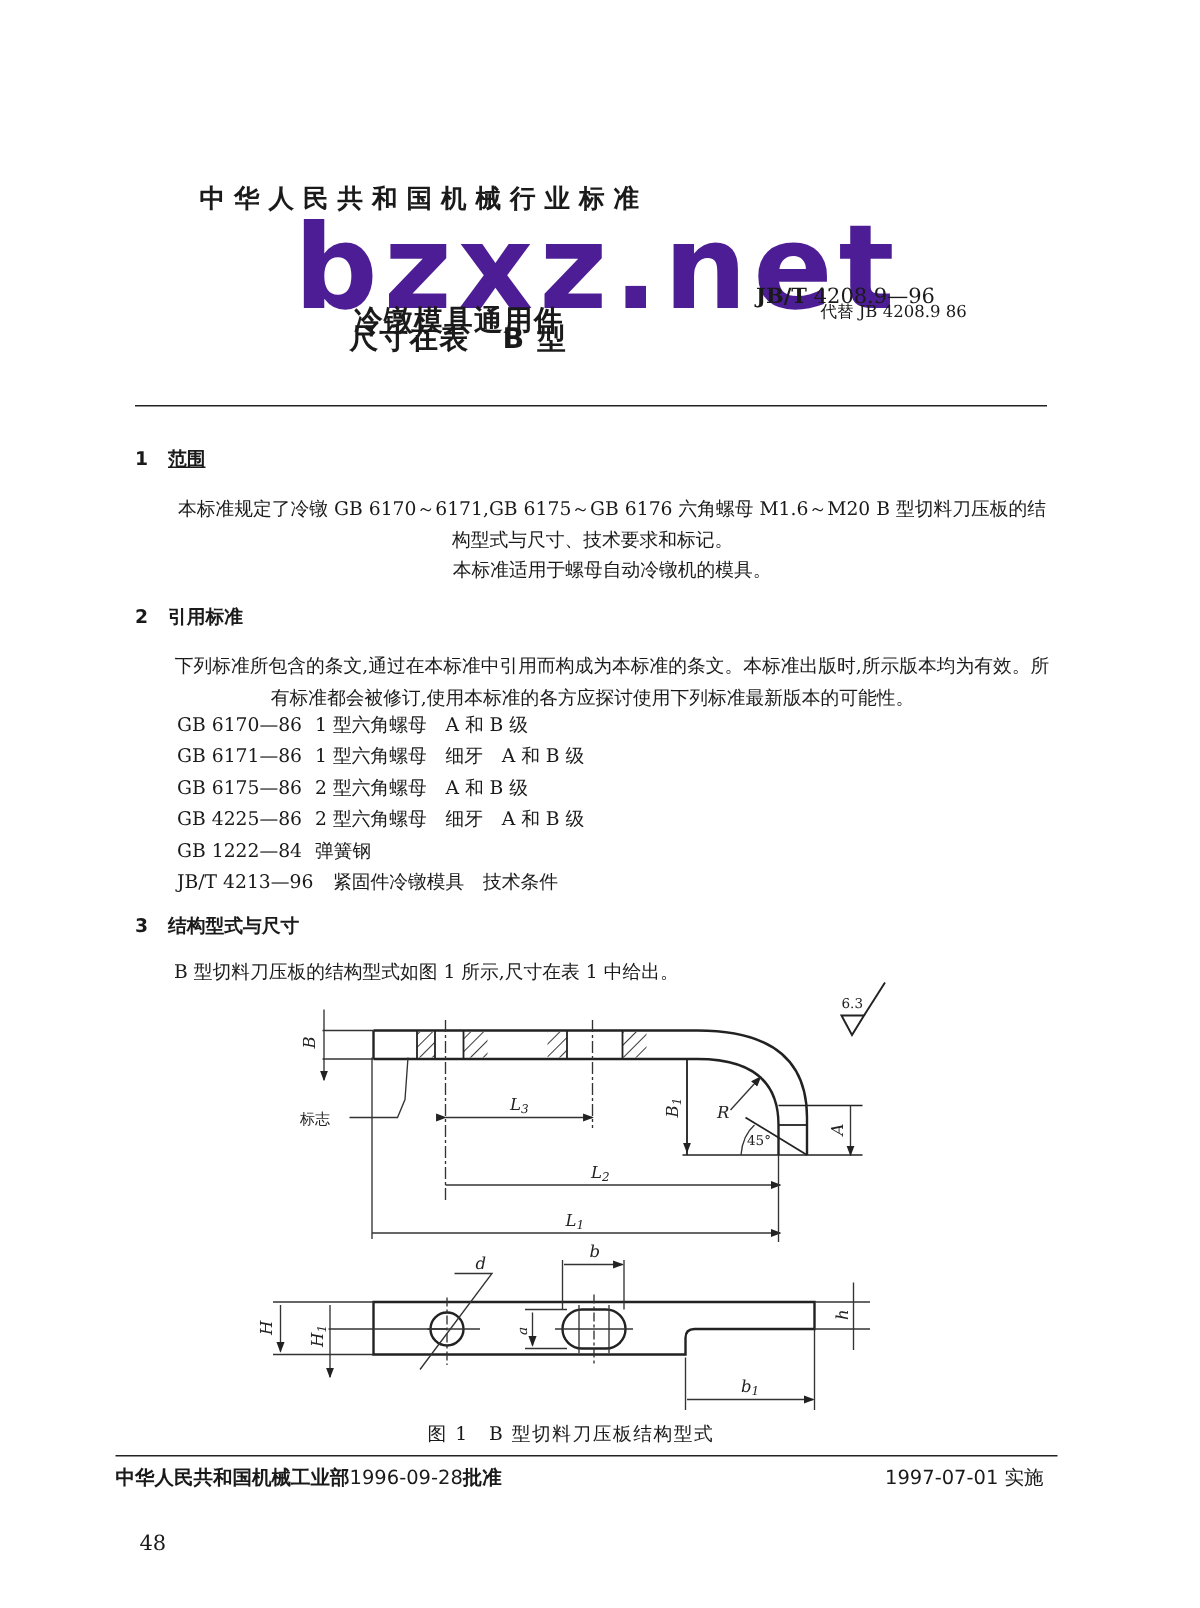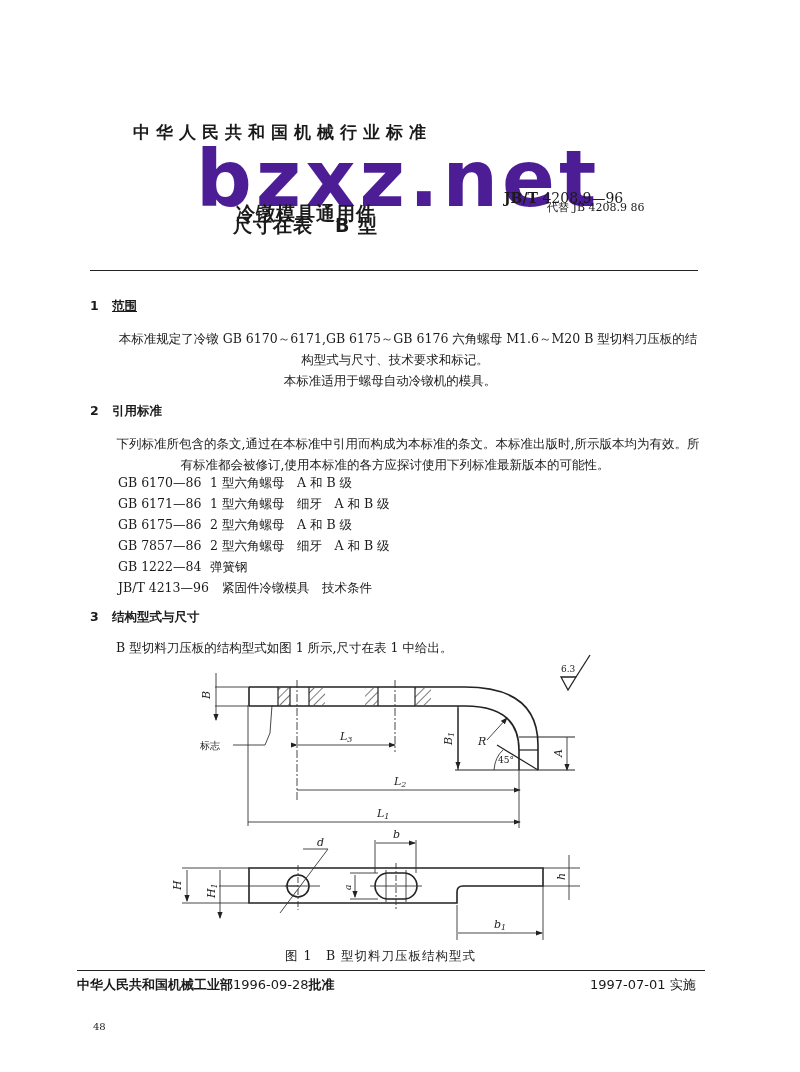--- a/index.html
+++ b/index.html
@@ -22,47 +22,47 @@
   .para { font-size:12.5px; line-height:21px; }
   .indent { text-indent:26px;text-align:center; }
   .ref { font-size:12.5px; left:118px; }
   .ref span { display:inline-block; }
   .ref .code { width:92px; }
   .caption { left:285px; top:948px; font-size:12.5px; letter-spacing:1px; }
   .footer-l { left:77px; top:976px; font-family:"DejaVu Sans","Liberation Sans",sans-serif; font-weight:bold; font-size:13px; }
   .footer-l .d { font-weight:normal; }
   .footer-r { left:590px; top:976px; font-family:"DejaVu Sans","Liberation Sans",sans-serif; font-size:13px; }
   .footer-r .k { font-weight:normal; }
-  .pageno { left:93px; top:1021px; font-size:10px; }
+  .pageno { left:93px; top:1021px; font-size:14px; }
   svg text { font-family:"DejaVu Serif","Liberation Serif",serif; }
 </style>
 </head>
 <body>
 
 <div class="watermark">bzxz.net</div>
 
 <div class="abs hdr-org">中华人民共和国机械行业标准</div>
 <div class="abs std-no"><b>JB/T</b> <span>4208.9—96</span></div>
 <div class="abs title1">冷镦模具通用件</div>
 <div class="abs title2"><span>尺寸在表</span><span class="sp"></span><span>B 型</span></div>
 <div class="abs replaces">代替 JB 4208.9  86</div>
 
 <div class="rule" style="left:90px; top:270px; width:608px;"></div>
 
 <div class="abs sec" style="left:90px; top:298px;text-decoration:underline;"><span class="num">1</span><span>范围</span></div>
 <div class="abs para indent" style="left:90px; top:328px; width:610px;">本标准规定了冷镦 GB 6170～6171,GB 6175～GB 6176 六角螺母 M1.6～M20 B 型切料刀压板的结构型式与尺寸、技术要求和标记。</div>
-<div class="abs para indent" style="left:72px; top:370px; width:610px;">本标准适用于螺母自动冷镦机的模具。</div>
+<div class="abs para indent" style="left:90px; top:370px; width:610px;font-family:Liberation Serif, serif;">本标准适用于螺母自动冷镦机的模具。</div>
 
 <div class="abs sec" style="left:90px; top:403px;"><span class="num">2</span><span>引用标准</span></div>
 <div class="abs para indent" style="left:90px; top:433px; width:610px;">下列标准所包含的条文,通过在本标准中引用而构成为本标准的条文。本标准出版时,所示版本均为有效。所有标准都会被修订,使用本标准的各方应探讨使用下列标准最新版本的可能性。</div>
 
 <div class="abs ref" style="top:475px;"><span class="code">GB 6170—86</span><span>1 型六角螺母　A 和 B 级</span></div>
 <div class="abs ref" style="top:496px;"><span class="code">GB 6171—86</span><span>1 型六角螺母　细牙　A 和 B 级</span></div>
 <div class="abs ref" style="top:517px;"><span class="code">GB 6175—86</span><span>2 型六角螺母　A 和 B 级</span></div>
-<div class="abs ref" style="top:538px;"><span class="code">GB 7857—86</span><span>2 型六角螺母　细牙　A 和 B 级</span></div>
+<div class="abs ref" style="top:538px;"><span class="code">GB 4225—86</span><span>2 型六角螺母　细牙　A 和 B 级</span></div>
 <div class="abs ref" style="top:559px;"><span class="code">GB 1222—84</span><span>弹簧钢</span></div>
 <div class="abs ref" style="top:580px;"><span class="code" style="width:104px;">JB/T 4213—96</span><span>紧固件冷镦模具　技术条件</span></div>
 
 <div class="abs sec" style="left:90px; top:609px;"><span class="num">3</span><span>结构型式与尺寸</span></div>
 <div class="abs para" style="left:116px; top:637px; width:580px;">B 型切料刀压板的结构型式如图 1 所示,尺寸在表 1 中给出。</div>
 
 <svg class="abs" style="left:0; top:0;" width="800" height="1072">
   <defs>
     <pattern id="hatch" width="6" height="6" patternUnits="userSpaceOnUse" patternTransform="rotate(45)">
       <line x1="0" y1="0" x2="0" y2="6" stroke="#222" stroke-width="1.2"></line>

